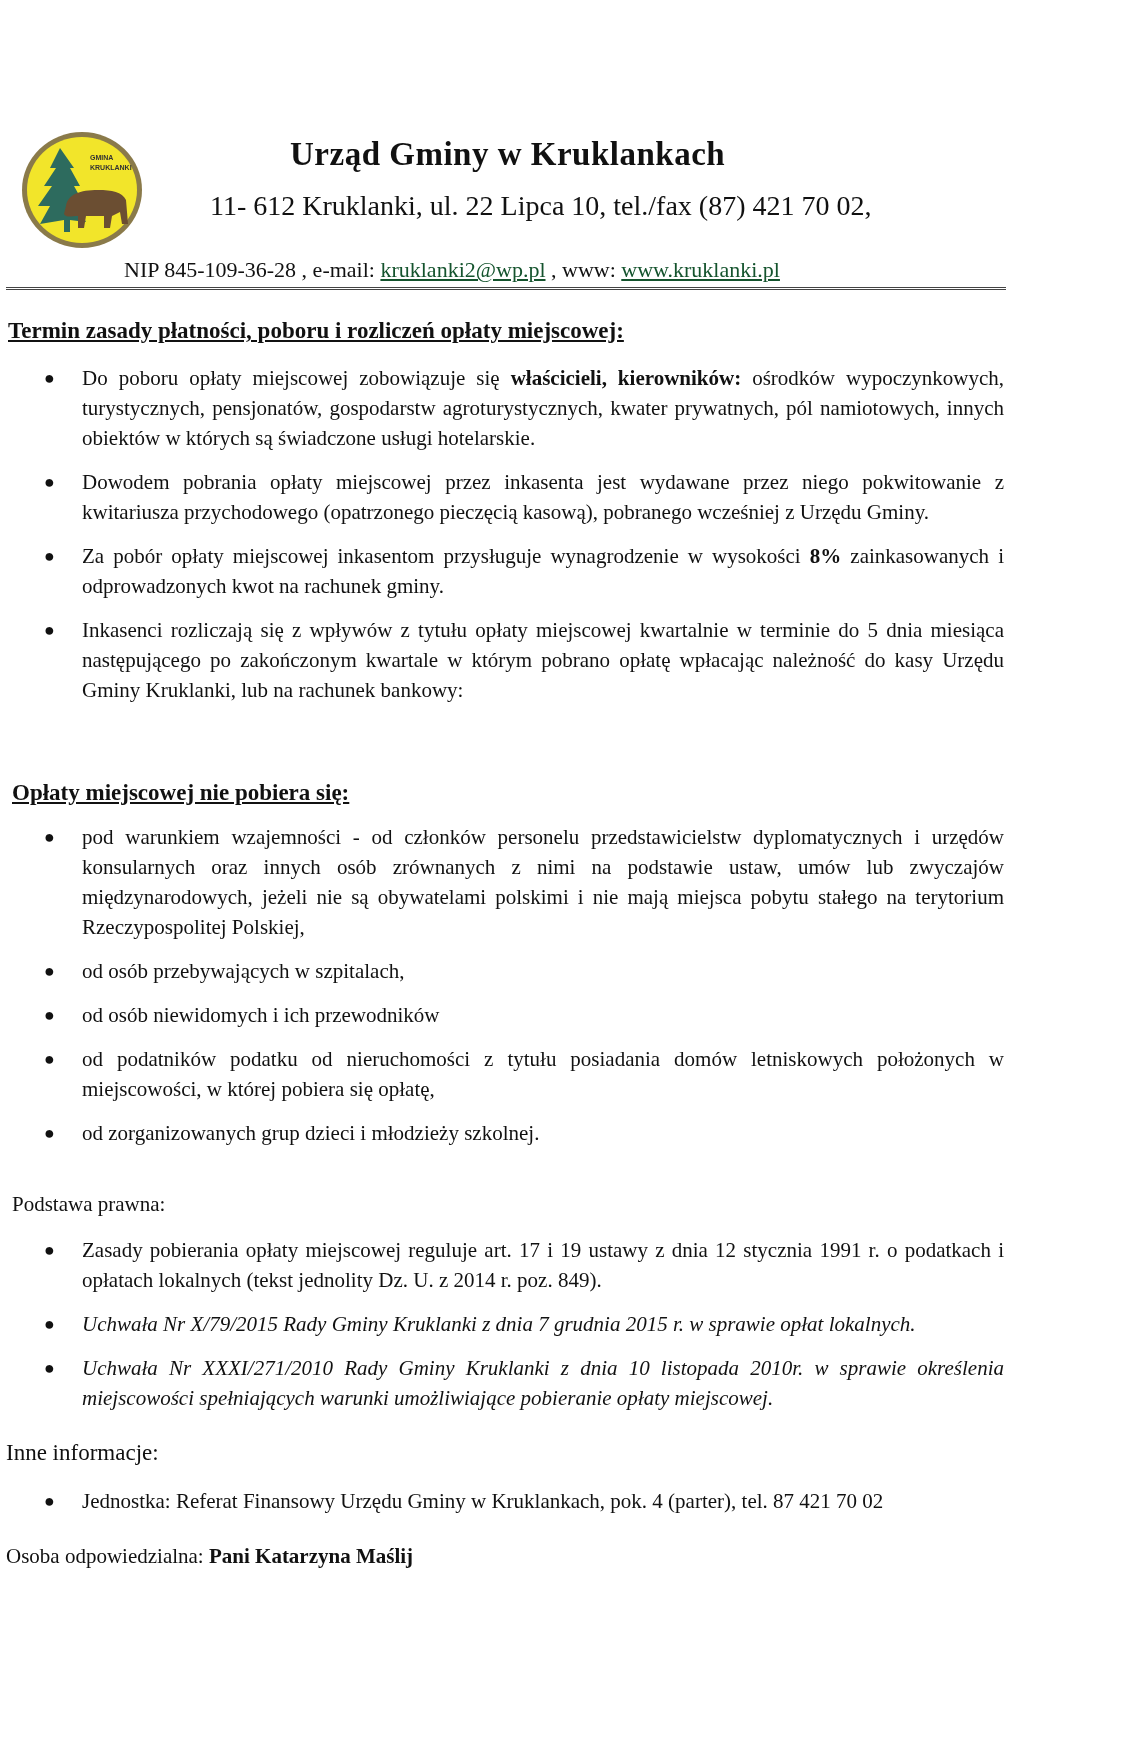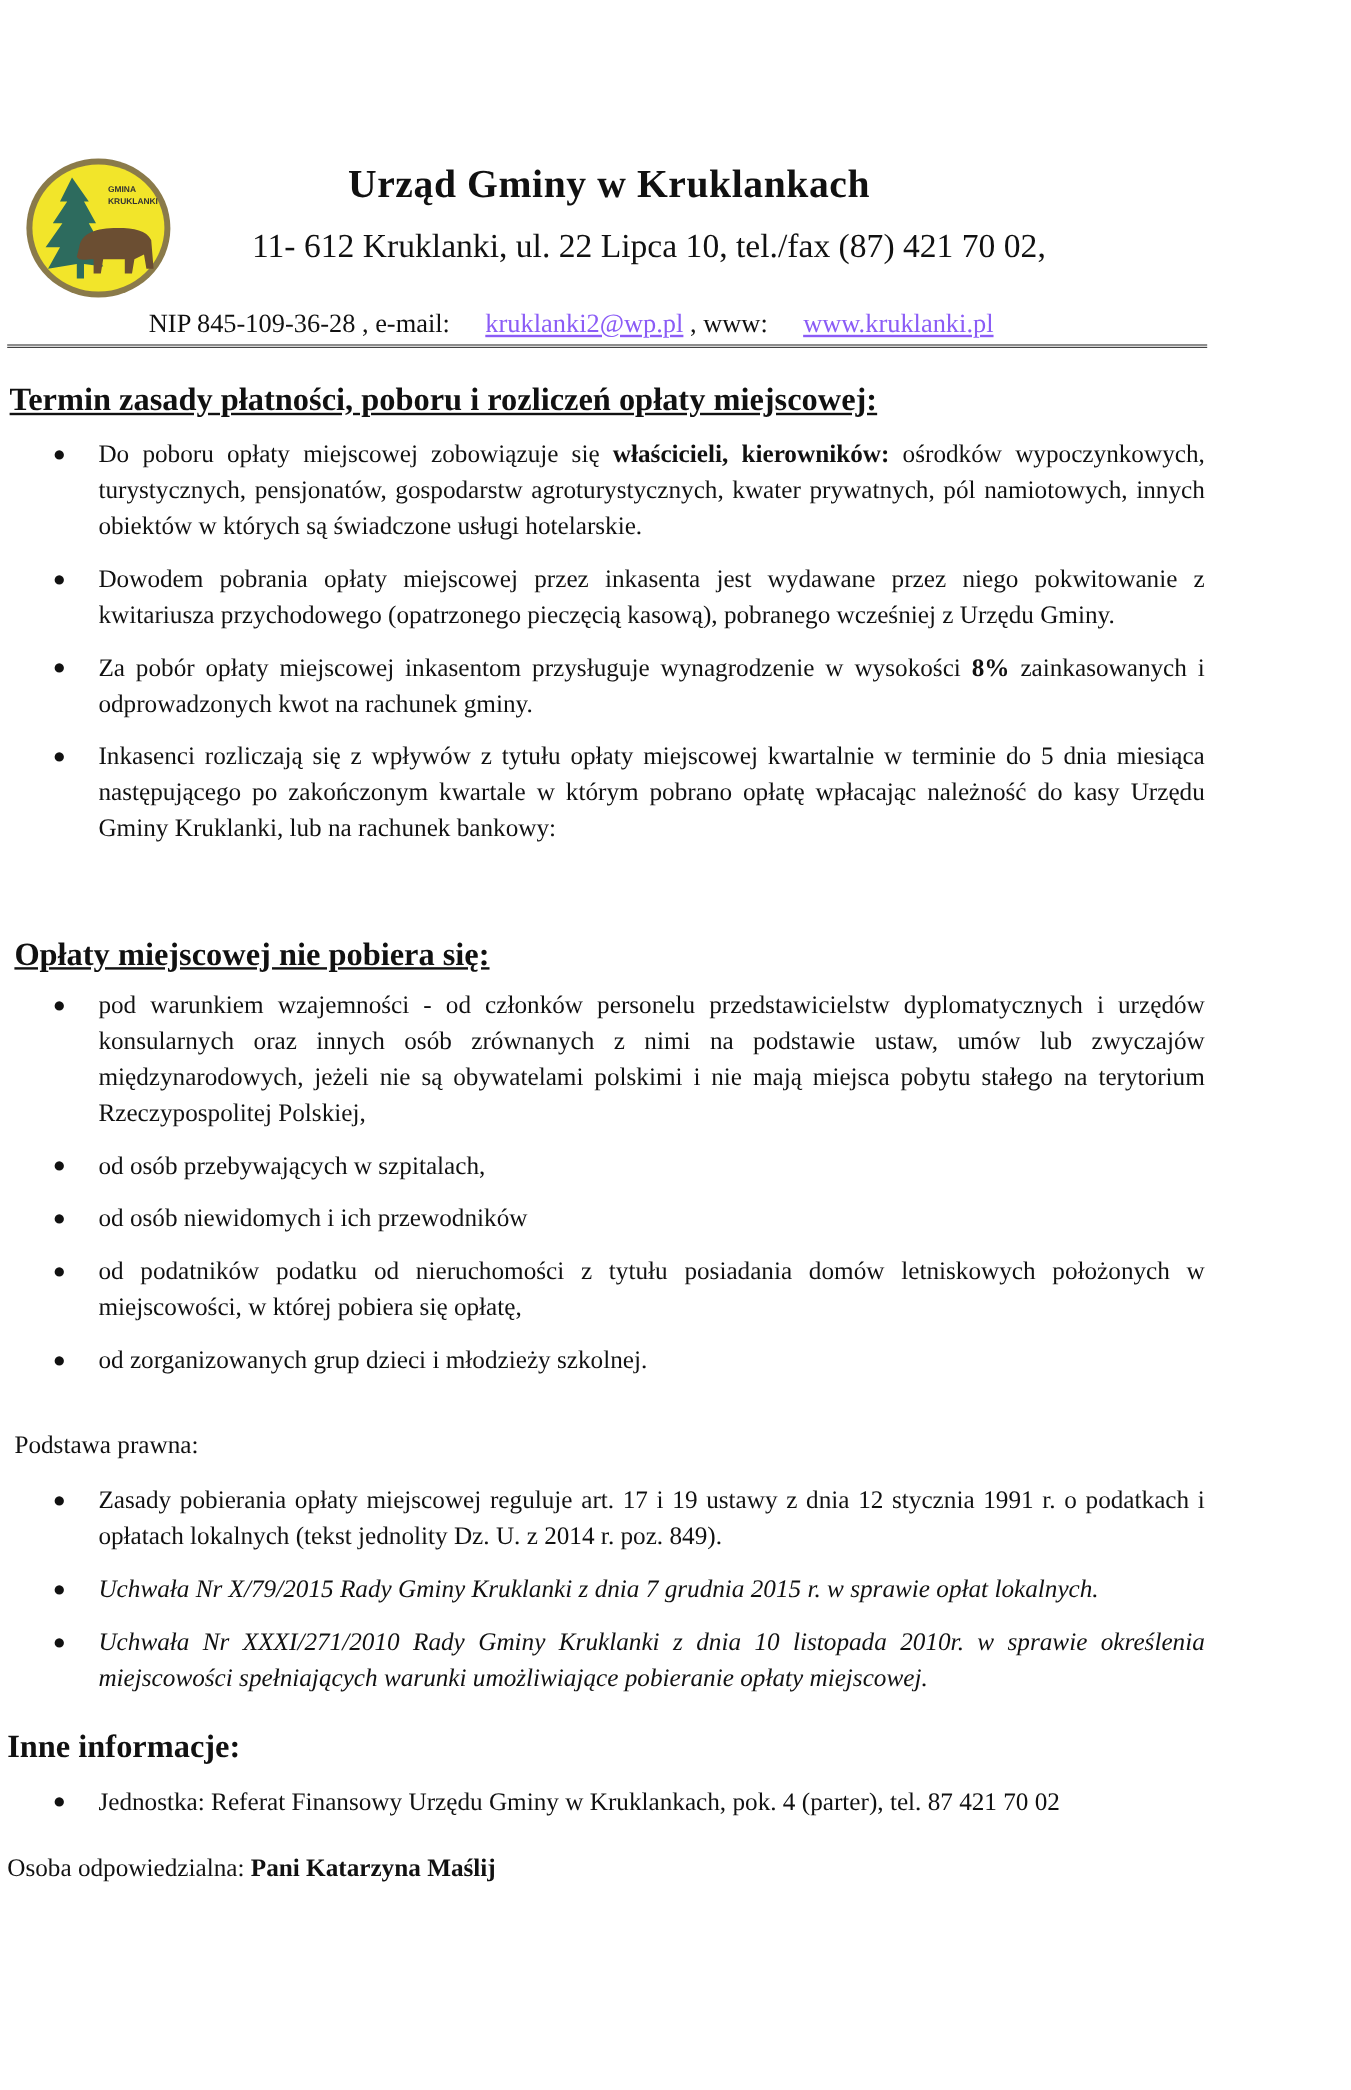--- a/index.html
+++ b/index.html
@@ -10,33 +10,33 @@
   .page { position: absolute; left: 0; top: 0; width: 1038px; height: 1742px; }
 
   
   .logo { position: absolute; left: 20px; top: 128px; width: 124px; height: 124px; }
   .org-title {
     position: absolute; left: 290px; top: 136px;
     font-size: 33px; font-weight: bold; letter-spacing: 0.5px;
   }
   .org-address { position: absolute; left: 210px; top: 190px; font-size: 28px; }
   .org-contact { position: absolute; left: 124px; top: 257px; font-size: 22px; }
-  .org-contact a { color: #8b5cf6; text-decoration: underline; margin-left: 24px; }
+  .org-contact a { color: #14532d; text-decoration: underline; }
   .header-rule {
     position: absolute; left: 6px; top: 287px; width: 1000px; height: 0;
     border-top: 3px double #444;
   }
 
   
   .section-title {
-    position: absolute; font-size: 27px; font-weight: bold;
+    position: absolute; font-size: 23px; font-weight: bold;
     text-decoration: underline;
   }
   .plain-title { position: absolute; font-size: 21px; }
-  .bold-title { position: absolute; font-size: 27px; font-weight: bold; }
+  .bold-title { position: absolute; font-size: 23px; font-weight: normal; }
 
   ul.doc-list {
     position: absolute; margin: 0; padding: 0; list-style: none;
     left: 40px; width: 964px; font-size: 21px; line-height: 30px;
   }
   ul.doc-list li {
     position: relative; padding-left: 42px; margin-bottom: 14px;
     text-align: justify;
   }
   ul.doc-list li .bullet {

